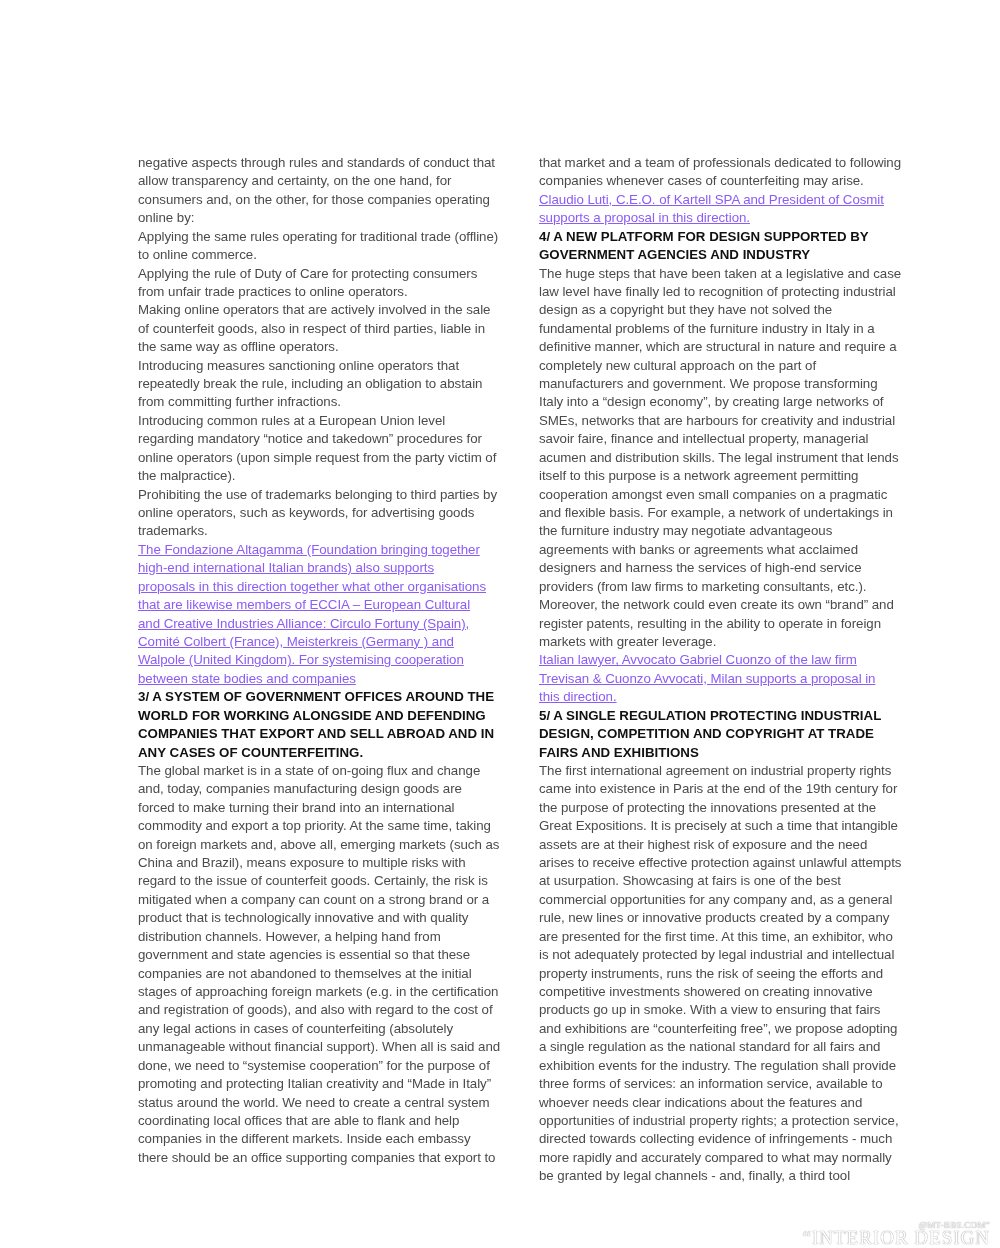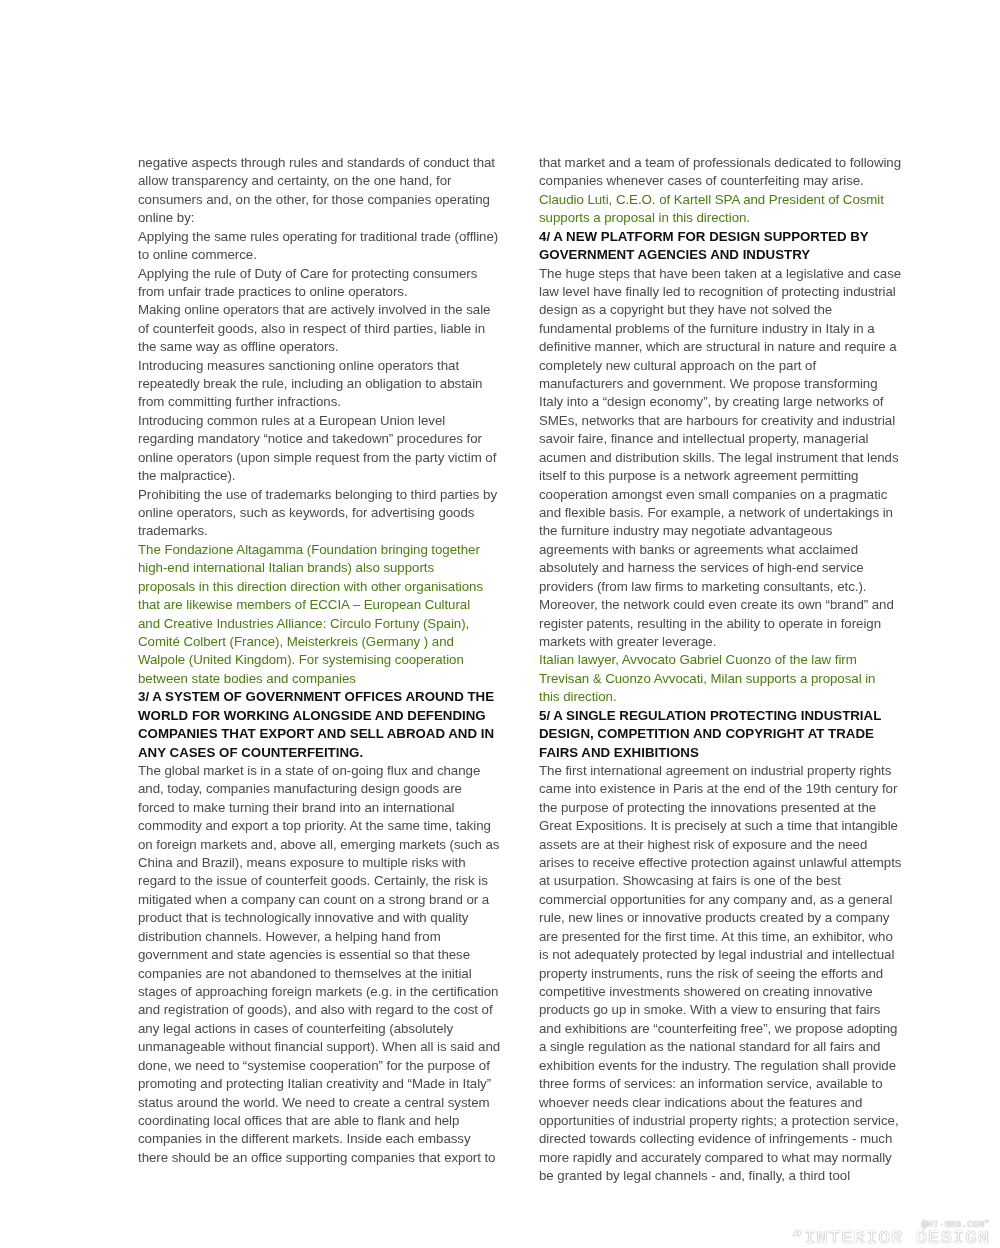--- a/index.html
+++ b/index.html
@@ -7,25 +7,25 @@
     width: 1000px; height: 1248px; background: #ffffff; position: relative; overflow: hidden;
     font-family: "Liberation Sans", sans-serif;
   }
   .col { position: absolute; top: 154px; width: 385px; }
   .col-left { left: 138px; }
   .col-right { left: 539px; }
   .line {
     display: block; white-space: nowrap; font-size: 13.3px; line-height: 18.42px;
     letter-spacing: -0.05px; color: #4b4b4b;
   }
-  .p-strong .line { color: #4d7c0f; }
+  .p-strong .line { color: #8b5cf6; text-decoration: underline; }
   .p-heading .line { color: #111111; font-weight: bold; letter-spacing: 0px; }
   .watermark {
     position: absolute; right: 10px; bottom: 2px; text-align: right; color: #ffffff;
-    font-family: Liberation Mono, monospace; text-shadow: 0 0 1px #9a9a9a, 0 0 1px #9a9a9a;
+    font-family: Liberation Serif, serif; text-shadow: 0 0 1px #9a9a9a, 0 0 1px #9a9a9a;
   }
   .wm-top { font-size: 9px; line-height: 10px; letter-spacing: 0.3px; }
   .wm-bottom { font-size: 19px; line-height: 16px; letter-spacing: 1px; }
 </style>
 </head>
 <body>
 
 <div class="col col-left" id="col-left">
     <div class="para p-body">
       <span class="line">negative aspects through rules and standards of conduct that</span>
@@ -58,21 +58,21 @@
       <span class="line">the malpractice).</span>
     </div>
     <div class="para p-body">
       <span class="line">Prohibiting the use of trademarks belonging to third parties by</span>
       <span class="line">online operators, such as keywords, for advertising goods</span>
       <span class="line">trademarks.</span>
     </div>
     <div class="para p-strong">
       <span class="line">The Fondazione Altagamma (Foundation bringing together</span>
       <span class="line">high-end international Italian brands) also supports</span>
-      <span class="line">proposals in this direction direction with other organisations</span>
+      <span class="line">proposals in this direction together what other organisations</span>
       <span class="line">that are likewise members of ECCIA – European Cultural</span>
       <span class="line">and Creative Industries Alliance: Circulo Fortuny (Spain),</span>
       <span class="line">Comité Colbert (France), Meisterkreis (Germany ) and</span>
       <span class="line">Walpole (United Kingdom). For systemising cooperation</span>
       <span class="line">between state bodies and companies</span>
     </div>
     <div class="para p-heading">
       <span class="line">3/ A SYSTEM OF GOVERNMENT OFFICES AROUND THE</span>
       <span class="line">WORLD FOR WORKING ALONGSIDE AND DEFENDING</span>
       <span class="line">COMPANIES THAT EXPORT AND SELL ABROAD AND IN</span>
@@ -126,21 +126,21 @@
       <span class="line">manufacturers and government. We propose transforming</span>
       <span class="line">Italy into a “design economy”, by creating large networks of</span>
       <span class="line">SMEs, networks that are harbours for creativity and industrial</span>
       <span class="line">savoir faire, finance and intellectual property, managerial</span>
       <span class="line">acumen and distribution skills. The legal instrument that lends</span>
       <span class="line">itself to this purpose is a network agreement permitting</span>
       <span class="line">cooperation amongst even small companies on a pragmatic</span>
       <span class="line">and flexible basis. For example, a network of undertakings in</span>
       <span class="line">the furniture industry may negotiate advantageous</span>
       <span class="line">agreements with banks or agreements what acclaimed</span>
-      <span class="line">absolutely and harness the services of high-end service</span>
+      <span class="line">designers and harness the services of high-end service</span>
       <span class="line">providers (from law firms to marketing consultants, etc.).</span>
       <span class="line">Moreover, the network could even create its own “brand” and</span>
       <span class="line">register patents, resulting in the ability to operate in foreign</span>
       <span class="line">markets with greater leverage.</span>
     </div>
     <div class="para p-strong">
       <span class="line">Italian lawyer, Avvocato Gabriel Cuonzo of the law firm</span>
       <span class="line">Trevisan &amp; Cuonzo Avvocati, Milan supports a proposal in</span>
       <span class="line">this direction.</span>
     </div>

